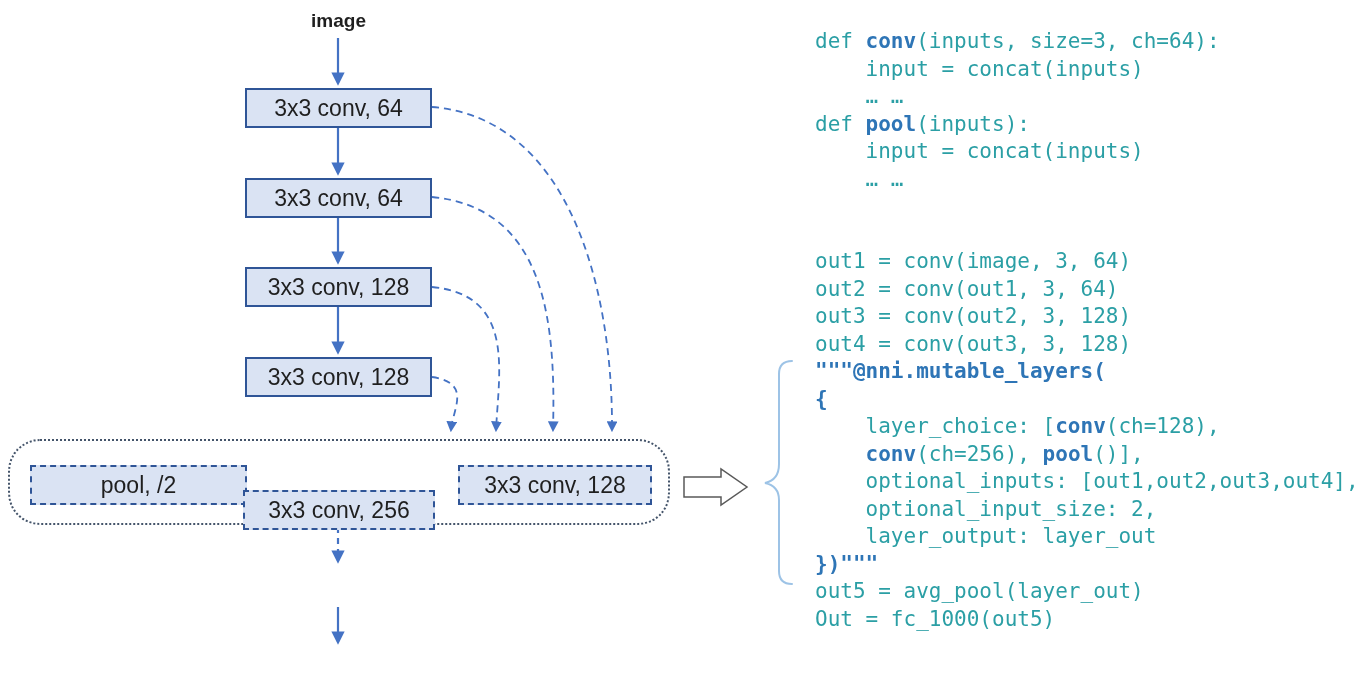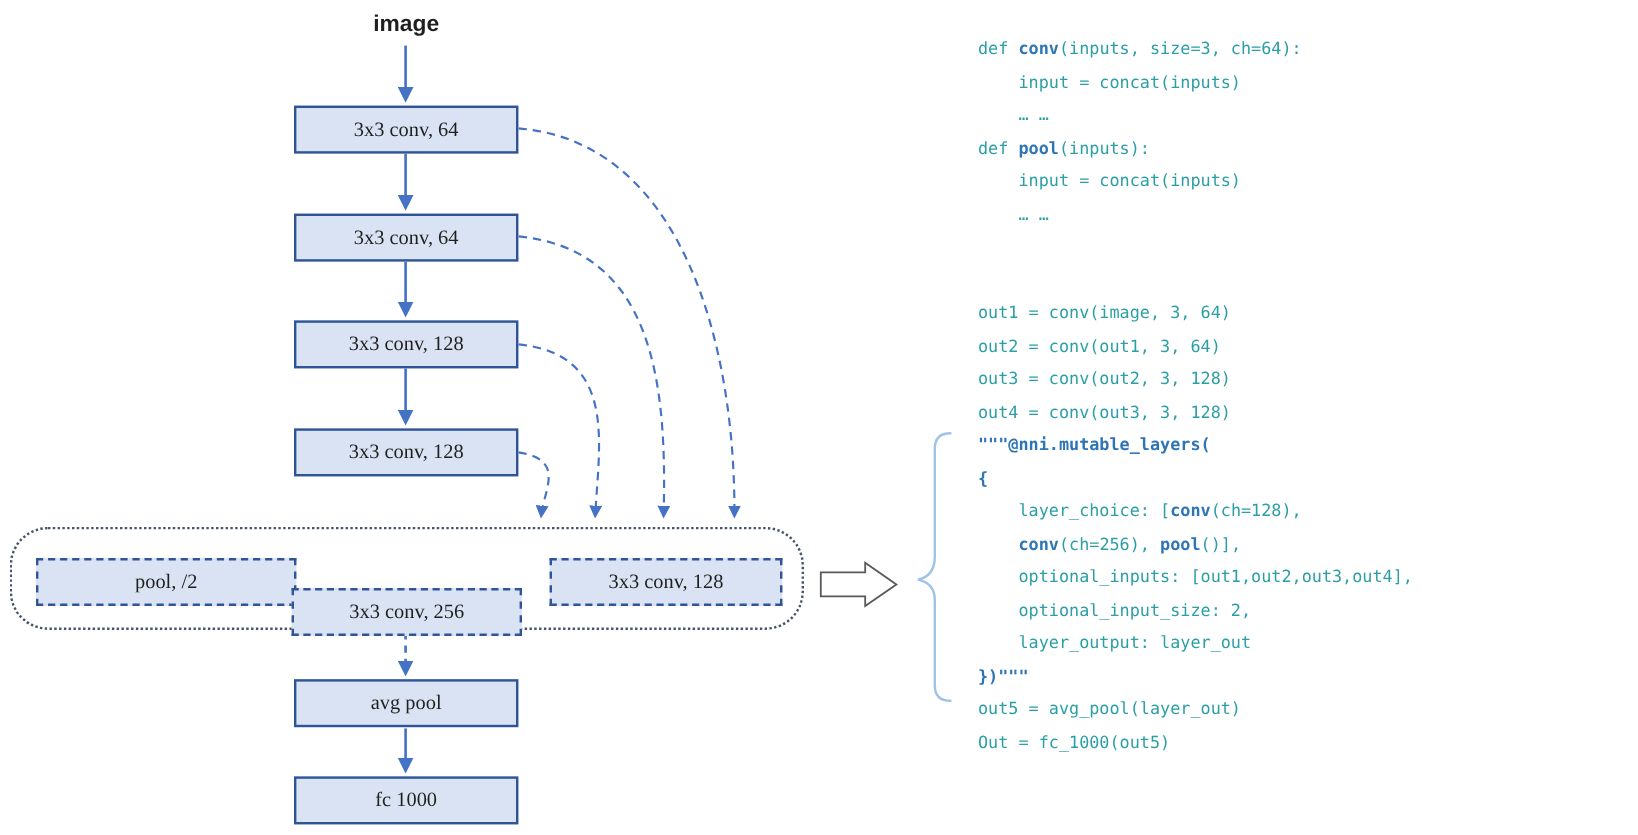--- a/index.html
+++ b/index.html
@@ -7,29 +7,29 @@
     --container-border:#44546a; --code-teal:#2b9fa5; --code-blue:#2e75b6;
     --brace:#9dc3e6; --transform-arrow-border:#595959; --text:#1f1f1f;
   }
   html,body{margin:0;padding:0;background:#ffffff;}
   .canvas{position:relative;width:1365px;height:696px;background:#ffffff;overflow:hidden;
           font-family:"Liberation Sans",sans-serif;}
   .overlay{position:absolute;left:0;top:0;width:1365px;height:696px;pointer-events:none;}
   .box{position:absolute;width:187px;height:40px;box-sizing:border-box;
        display:flex;align-items:center;justify-content:center;
        background:var(--box-fill);border:2px solid var(--box-border);
-       font-size:17px;color:var(--text);font-family:Liberation Serif, serif;}
+       font-size:23px;color:var(--text);}
   .box.dashed{border-style:dashed;}
   .input-label{position:absolute;left:245px;top:10px;width:187px;text-align:center;
        font-size:19px;color:var(--text);font-weight:bold;}
   .choice-container{position:absolute;left:8px;top:439px;width:662px;height:86px;
        box-sizing:border-box;border:2px dotted var(--container-border);border-radius:32px;
        background:#ffffff;}
   #code-block{position:absolute;left:815px;top:28px;
-       font-family:"DejaVu Sans Mono",monospace;font-size:14px;line-height:27.5px;
+       font-family:"DejaVu Sans Mono",monospace;font-size:21px;line-height:27.5px;
        color:var(--code-teal);white-space:pre;}
   .code-line{height:27.5px;}
   .kw{font-weight:bold;color:var(--code-blue);}
 </style>
 </head>
 <body>
 
 <div class="canvas">
 
   <svg class="overlay" viewBox="0 0 1365 696" xmlns="http://www.w3.org/2000/svg">
@@ -65,18 +65,16 @@
   <div class="box" style="left:245px;top:88px">3x3 conv, 64</div>
   <div class="box" style="left:245px;top:178px">3x3 conv, 64</div>
   <div class="box" style="left:245px;top:267px">3x3 conv, 128</div>
   <div class="box" style="left:245px;top:357px">3x3 conv, 128</div>
 
   <div class="choice-container"></div>
   <div class="box dashed" style="left:30px;top:465px;width:217px">pool, /2</div>
   <div class="box dashed" style="left:243px;top:490px;width:192px">3x3 conv, 256</div>
   <div class="box dashed" style="left:458px;top:465px;width:194px">3x3 conv, 128</div>
 
-  <div class="box" style="left:245px;top:566px">avg pool</div>
-  <div class="box" style="left:245px;top:647px">fc 1000</div>
 
   <div id="code-block"><div class="code-line"><span>def </span><span class="kw">conv</span><span>(inputs, size=3, ch=64):</span></div><div class="code-line"><span>    input = concat(inputs)</span></div><div class="code-line"><span>    … …</span></div><div class="code-line"><span>def </span><span class="kw">pool</span><span>(inputs):</span></div><div class="code-line"><span>    input = concat(inputs)</span></div><div class="code-line"><span>    … …</span></div><div class="code-line">&nbsp;</div><div class="code-line">&nbsp;</div><div class="code-line"><span>out1 = conv(image, 3, 64)</span></div><div class="code-line"><span>out2 = conv(out1, 3, 64)</span></div><div class="code-line"><span>out3 = conv(out2, 3, 128)</span></div><div class="code-line"><span>out4 = conv(out3, 3, 128)</span></div><div class="code-line"><span class="kw">"""@nni.mutable_layers(</span></div><div class="code-line"><span class="kw">{</span></div><div class="code-line"><span>    layer_choice: [</span><span class="kw">conv</span><span>(ch=128),</span></div><div class="code-line"><span>    </span><span class="kw">conv</span><span>(ch=256), </span><span class="kw">pool</span><span>()],</span></div><div class="code-line"><span>    optional_inputs: [out1,out2,out3,out4],</span></div><div class="code-line"><span>    optional_input_size: 2,</span></div><div class="code-line"><span>    layer_output: layer_out</span></div><div class="code-line"><span class="kw">})"""</span></div><div class="code-line"><span>out5 = avg_pool(layer_out)</span></div><div class="code-line"><span>Out = fc_1000(out5)</span></div></div>
 
 </div>
 
 </body></html>

